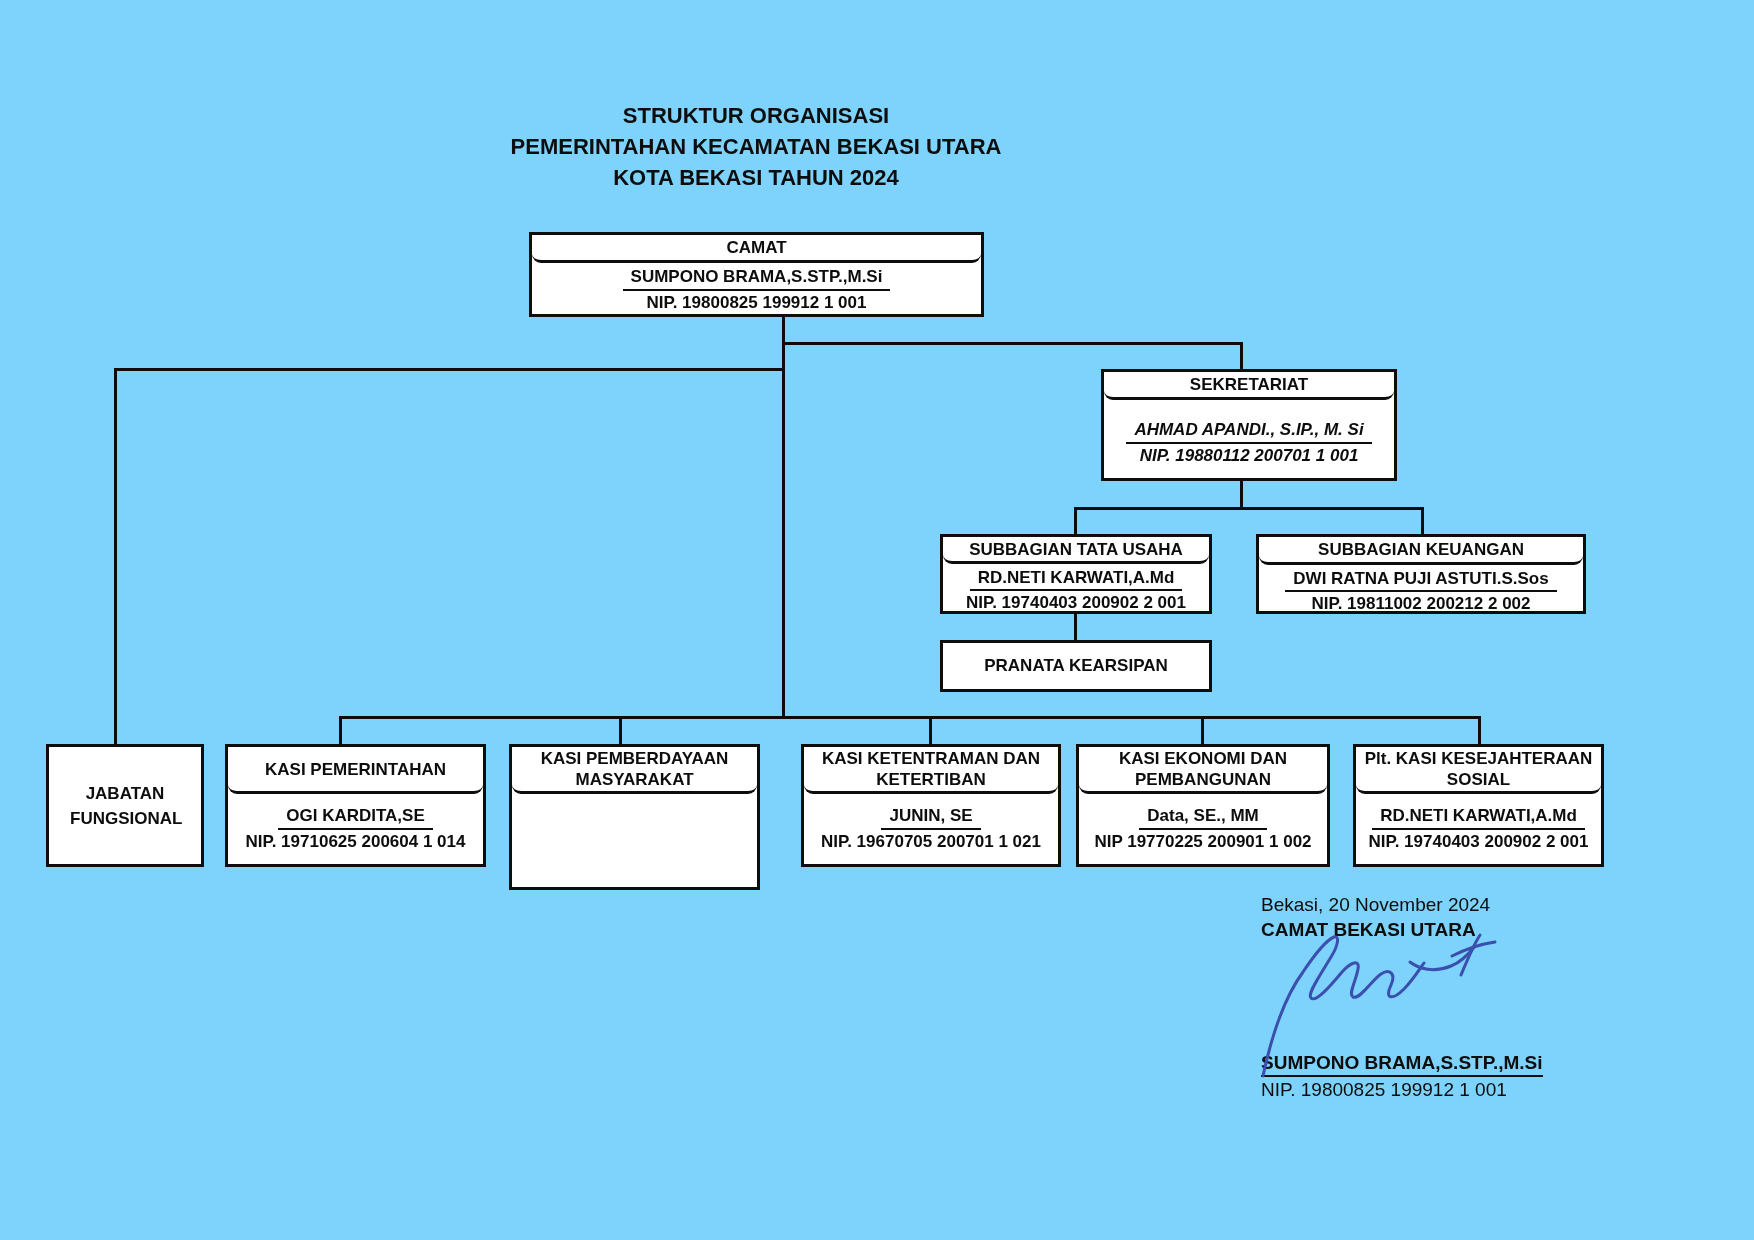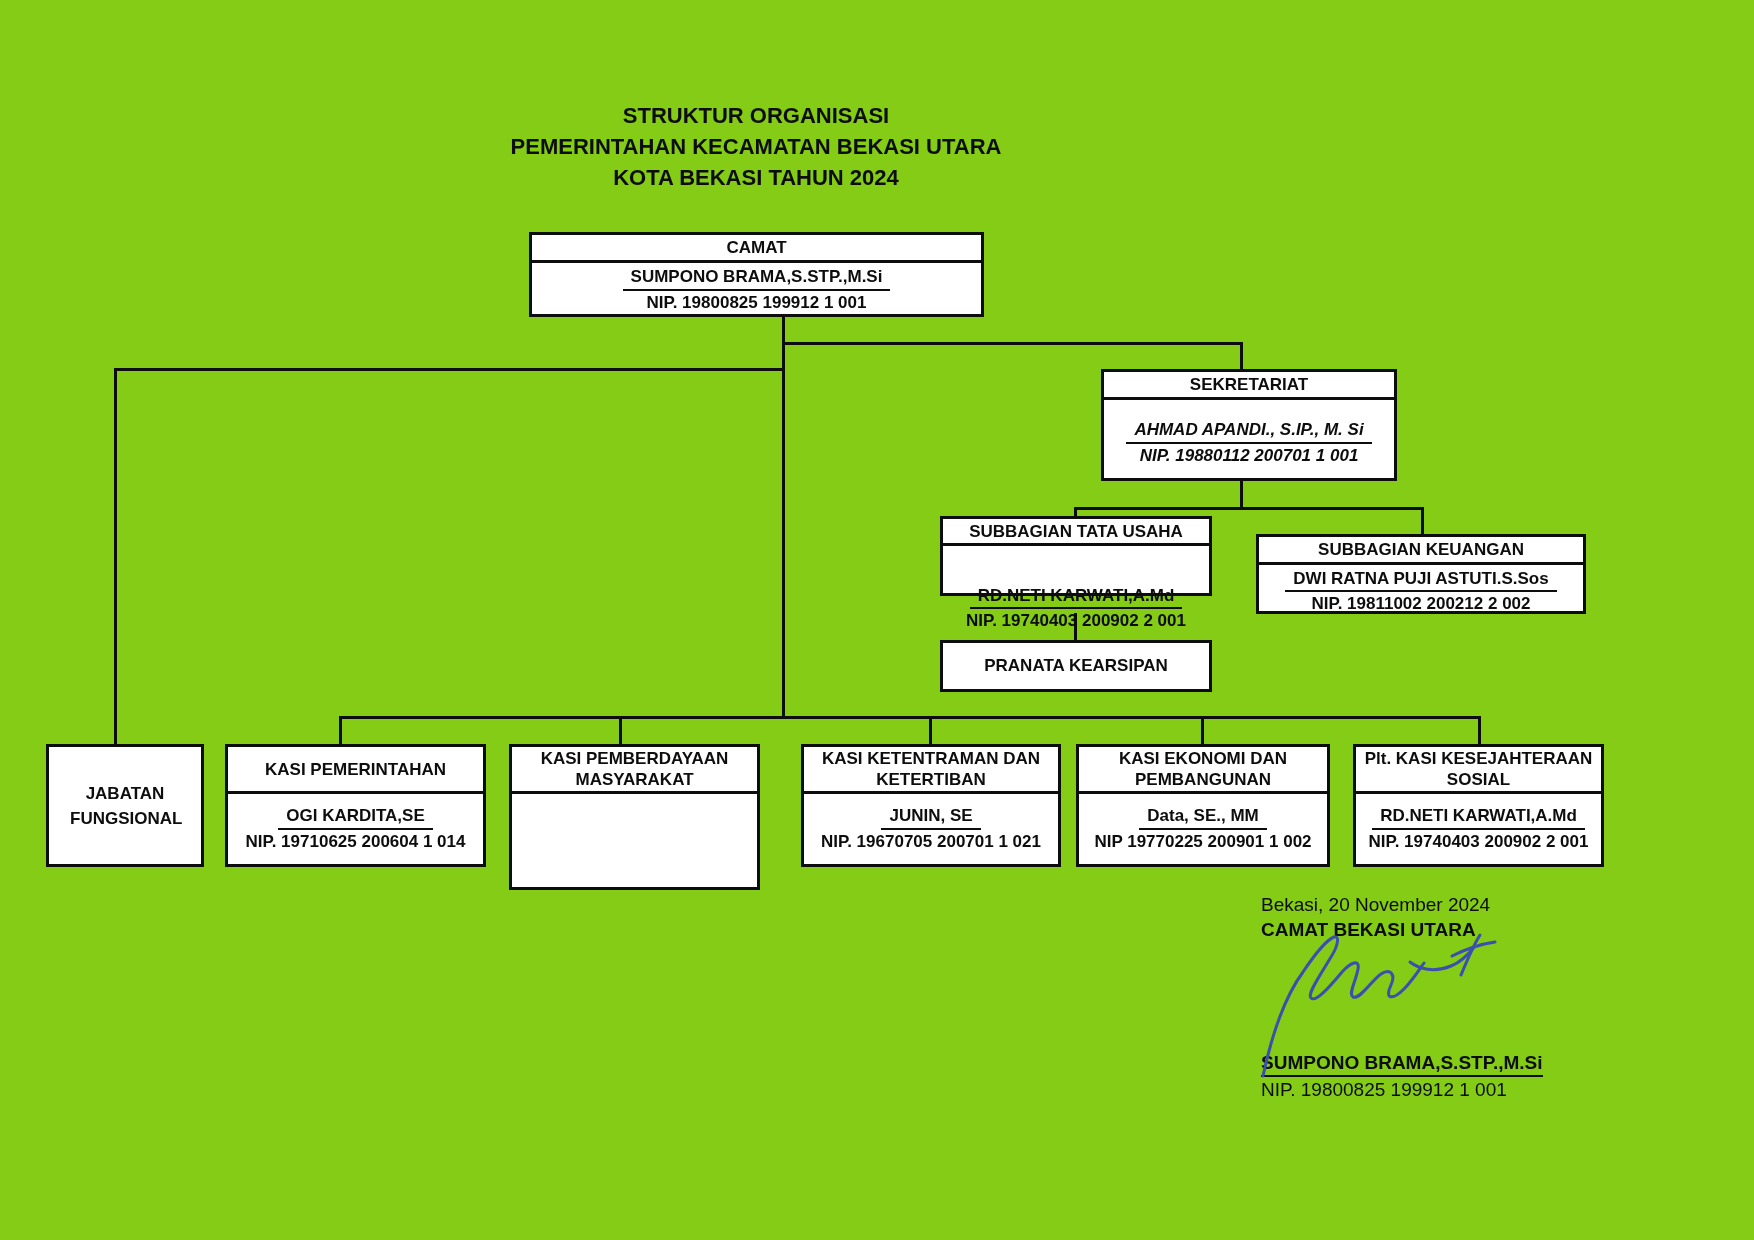--- a/index.html
+++ b/index.html
@@ -1,19 +1,19 @@
 <!DOCTYPE html>
 <html><head>
 <meta charset="utf-8">
 <style>
   html,body{margin:0;padding:0;background:#ffffff;}
   #page{
     position:relative;
     width:1754px;height:1240px;
-    background:#84cc16;
+    background:#7dd3fc;
     font-family:"Liberation Sans", sans-serif;
     color:#000;
     overflow:hidden;
   }
   
   #title-block{
     position:absolute;left:300px;top:100px;width:912px;
     text-align:center;font-weight:bold;font-size:22px;line-height:31px;
     color:#0d0d0d;
   }
@@ -24,21 +24,21 @@
     background:#ffffff;
     box-sizing:border-box;
     display:flex;flex-direction:column;
     font-weight:bold;color:#0d0d0d;
   }
   .node-title{
     display:flex;align-items:center;justify-content:center;
     text-align:center;font-size:17px;line-height:21px;
     padding:2px 4px;box-sizing:border-box;
   }
-  .with-divider{border-bottom:3px solid #0d0d0d;}
+  .with-divider{border-bottom:3px solid #0d0d0d;border-radius:9px;}
   .node-body{
     flex:1;display:flex;flex-direction:column;align-items:center;justify-content:center;
     text-align:center;font-size:17px;line-height:24px;padding:2px 4px;box-sizing:border-box;
   }
   .node-name{display:inline-block;border-bottom:2px solid #0d0d0d;padding:0 8px;white-space:nowrap;}
   .node-nip{white-space:nowrap;}
   .label-only{justify-content:center;}
   
   .line{position:absolute;background:#0d0d0d;}
   
@@ -94,21 +94,21 @@
   </div>
 
   <div class="node" style="left:1101px;top:369px;width:296px;height:112px;">
     <div class="node-title with-divider" style="height:28px;">SEKRETARIAT</div>
     <div class="node-body" style="justify-content:flex-end;padding-bottom:10px;font-style:italic;">
       <div class="node-name">AHMAD APANDI., S.IP., M. Si</div>
       <div class="node-nip">NIP. 19880112 200701 1 001</div>
     </div>
   </div>
 
-  <div class="node" style="left:940px;top:516px;width:272px;height:80px;gap:36px;">
+  <div class="node" style="left:940px;top:534px;width:272px;height:80px;">
     <div class="node-title with-divider" style="height:27px;">SUBBAGIAN TATA USAHA</div>
     <div class="node-body" style="line-height:23px;">
       <div class="node-name">RD.NETI KARWATI,A.Md</div>
       <div class="node-nip">NIP. 19740403 200902 2 001</div>
     </div>
   </div>
 
   <div class="node" style="left:1256px;top:534px;width:330px;height:80px;">
     <div class="node-title with-divider" style="height:45px;">SUBBAGIAN KEUANGAN</div>
     <div class="node-body" style="line-height:23px;">

